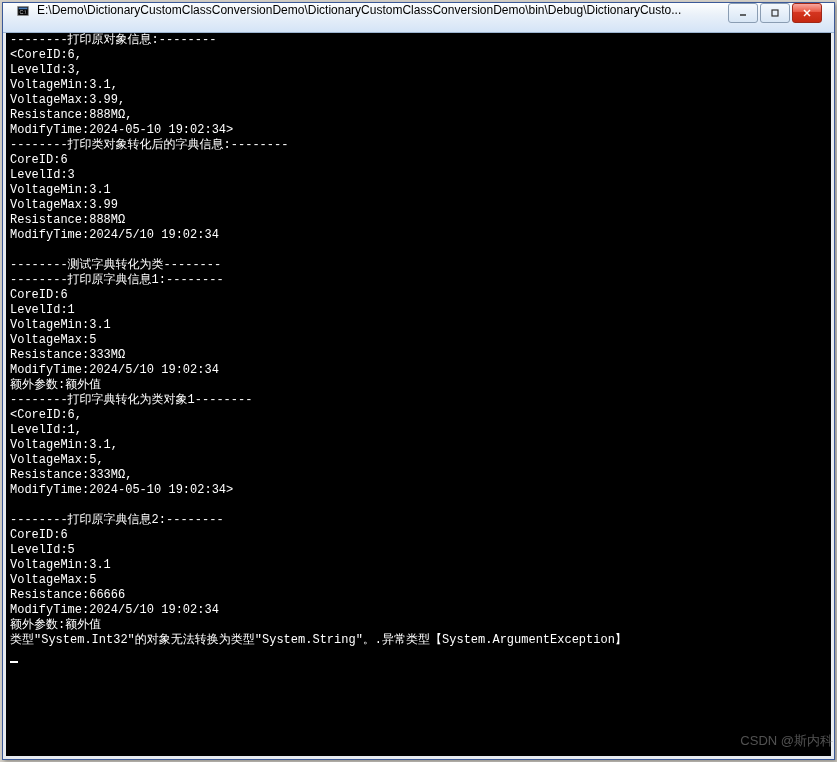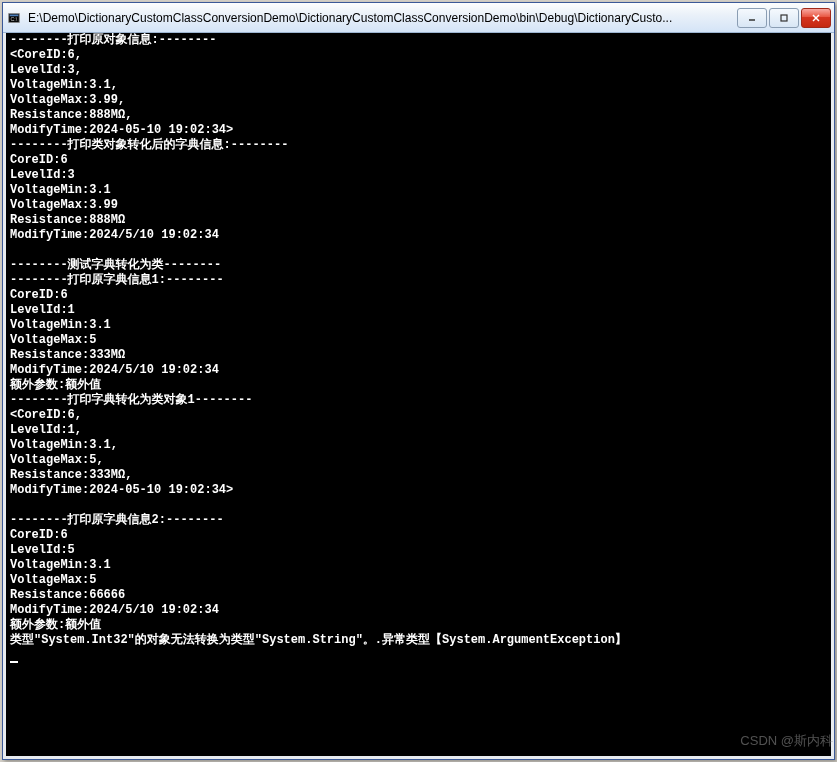--- a/index.html
+++ b/index.html
@@ -23,22 +23,22 @@
       background: #fff;
       display: flex;
       flex-direction: column;
       box-shadow: 2px 2px 4px rgba(0,0,0,0.3);
     }
     .titlebar {
       height: 30px;
       background: linear-gradient(to bottom, #fdfefe 0%, #eaf1f9 40%, #d4e4f7 100%);
       border-bottom: 1px solid #9db5d1;
       display: flex;
-      align-items: center;
-      padding: 0 3px;
+      align-items: flex-start;
+      padding: 0 12px;
     }
     .titlebar-icon {
       width: 16px;
       height: 16px;
       margin-right: 6px;
       display: flex;
       align-items: center;
       justify-content: center;
     }
     .titlebar-icon svg {
@@ -81,21 +81,21 @@
     .console {
       flex: 1;
       background: #000;
       color: #fff;
       font-family: "NSimSun", "SimSun", "Consolas", "Courier New", monospace;
       font-size: 12px;
       line-height: 15px;
       padding: 0px 4px;
       overflow-y: auto;
       white-space: pre;
-      font-weight: bold;
+      font-weight: normal;
       position: relative;
       border: 3px solid #e8ecf0;
       border-top: none;
     }
     .console::-webkit-scrollbar {
       width: 17px;
     }
     .console::-webkit-scrollbar-track {
       background: #e8e8e8;
     }

